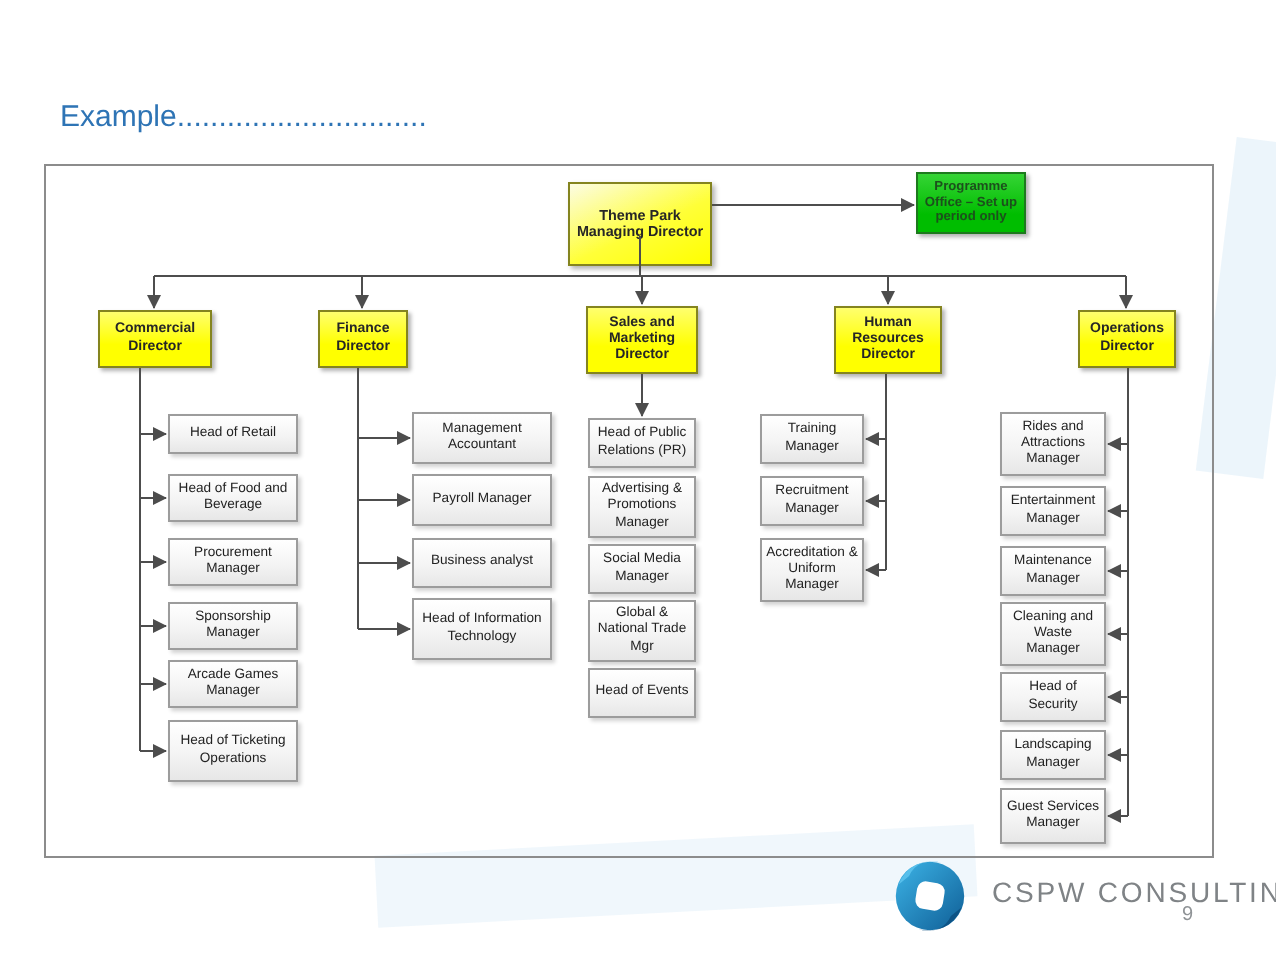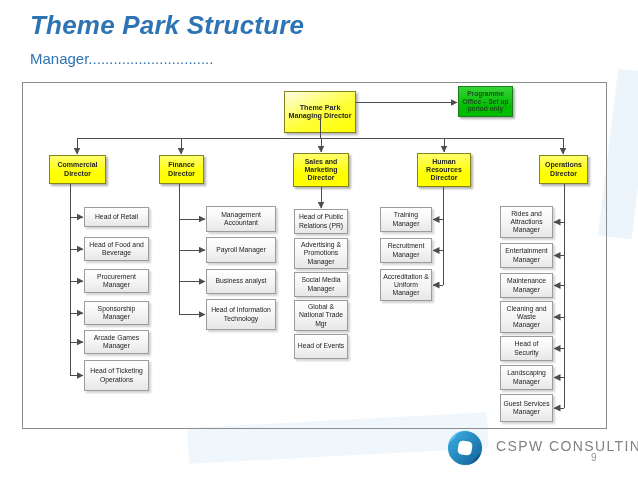--- a/index.html
+++ b/index.html
@@ -67,22 +67,21 @@
     font-size:10px; color:#8f9396;
   }
 </style>
 </head>
 <body>
 
 <div class="slide">
   <div class="swoosh right"></div>
   <div class="swoosh bottom"></div>
 
-  <h1 class="title">Theme Park Structure</h1>
-  <div class="subtitle">Manager..............................</div>
+  <div class="subtitle">Example..............................</div>
 
   <div class="chart-frame" id="chart">
       <div class="node md" style="left: 261px; top: 8px; width: 72px; height: 42px;">Theme Park Managing Director</div>
       <div class="node po" style="left: 435px; top: 3px; width: 55px; height: 31px;">Programme Office – Set up period only</div>
       <div class="node director" style="left: 26px; top: 72px; width: 57px; height: 29px;">Commercial Director</div>
       <div class="node report" style="left: 61px; top: 124px; width: 65px; height: 20px;">Head of Retail</div>
       <div class="node report" style="left: 61px; top: 154px; width: 65px; height: 24px;">Head of Food and Beverage</div>
       <div class="node report" style="left: 61px; top: 186px; width: 65px; height: 24px;">Procurement Manager</div>
       <div class="node report" style="left: 61px; top: 218px; width: 65px; height: 24px;">Sponsorship Manager</div>
       <div class="node report" style="left: 61px; top: 247px; width: 65px; height: 24px;">Arcade Games Manager</div>

